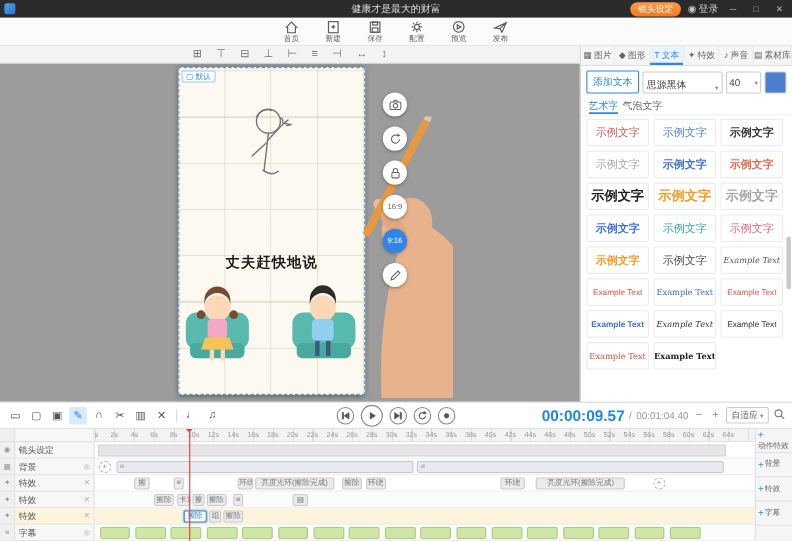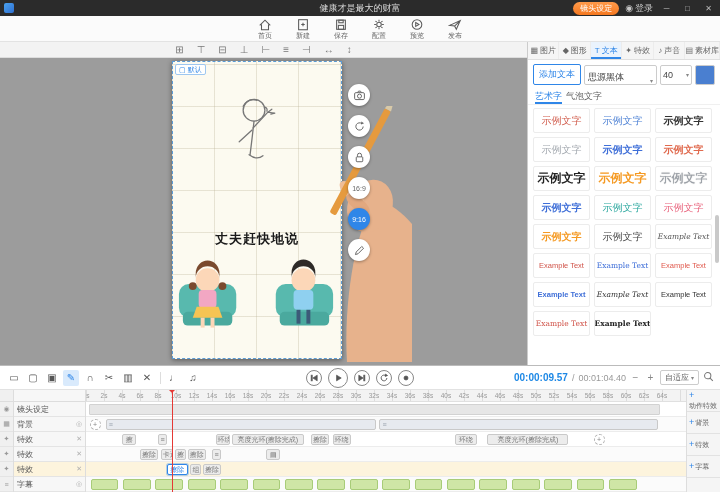--- a/index.html
+++ b/index.html
@@ -21,21 +21,21 @@
   .mt-item{display:flex;flex-direction:column;align-items:center;cursor:pointer}
   .mt-item svg{width:14px;height:13px;stroke:#5a5a5a;fill:none;stroke-width:1.2}
   .mt-label{font-size:7px;color:#666;line-height:1;margin-top:1px}
 
   
   #content{display:flex;height:323px}
   #left-zone{width:527px;display:flex;flex-direction:column}
   #canvas-toolbar{height:16px;background:#f3f3f3;border-bottom:1px solid #ddd;display:flex;align-items:center;justify-content:center;gap:13px;color:#777;font-size:10px}
   .ct-icon{cursor:pointer;line-height:1}
   #workspace{position:relative;flex:1;background:#9c9c9c;overflow:hidden}
-  #canvas{position:absolute;left:172px;top:3px;width:170px;height:298px;background:#fcfaf0;border:1px dashed #5b9bd5;box-shadow:0 1px 5px rgba(0,0,0,.45);
+  #canvas{position:absolute;left:162px;top:3px;width:170px;height:298px;background:#fcfaf0;border:1px dashed #5b9bd5;box-shadow:0 1px 5px rgba(0,0,0,.45);
     background-image:repeating-linear-gradient(0deg,transparent 0 41px,rgba(180,170,140,.30) 41px 42px),repeating-linear-gradient(90deg,transparent 0 41px,rgba(180,170,140,.30) 41px 42px)}
   .canvas-tag{position:absolute;top:2px;left:2px;display:flex;align-items:center;gap:2px;font-size:7px;color:#2f86e8;background:rgba(255,255,255,.88);border:1px solid #9ec7f0;border-radius:2px;padding:0 3px;height:11px;z-index:3;cursor:pointer}
   .canvas-caption{position:absolute;top:168px;width:100%;text-align:center;font-size:13px;font-weight:bold;color:#1a1a1a;letter-spacing:1px;z-index:2;cursor:pointer}
   .scene-svg{position:absolute;inset:0;width:100%;height:100%;z-index:1}
   .hand-svg{position:absolute;left:252px;top:48px;width:160px;height:256px;z-index:5;pointer-events:none}
   .side-buttons{position:absolute;left:348px;top:26px;display:flex;flex-direction:column;gap:9px;z-index:6}
   .sbtn{width:22px;height:22px;border-radius:50%;background:#fff;box-shadow:0 1px 3px rgba(0,0,0,.35);display:flex;align-items:center;justify-content:center;font-size:7px;color:#666;cursor:pointer}
   .sbtn svg{width:13px;height:13px;stroke:#666;fill:none;stroke-width:1.2}
   .sbtn.active{background:#2f86e8;color:#fff}
 
@@ -67,21 +67,21 @@
   #timeline{height:127px;border-top:1px solid #bbb;display:flex;flex-direction:column;background:#fafafa}
   #tl-toolbar{height:24px;background:#fff;border-bottom:1px solid #e2e2e2;display:flex;align-items:center;padding:0 6px;gap:3px;position:relative}
   .tool{width:16px;height:16px;display:flex;align-items:center;justify-content:center;font-size:10px;color:#555;border-radius:2px;cursor:pointer}
   .tool.active{background:#d9eafc;color:#2f86e8}
   .sep{width:1px;height:12px;background:#ddd;margin:0 2px}
   .transport{position:absolute;left:50%;transform:translateX(-50%);display:flex;align-items:center;gap:6px}
   .tp-btn{width:16px;height:16px;border:1px solid #888;border-radius:50%;display:flex;align-items:center;justify-content:center;cursor:pointer;background:#fff}
   .tp-btn.big{width:20px;height:20px}
   .tp-btn svg{width:10px;height:10px;fill:#555;stroke:#555}
   .tl-right{margin-left:auto;display:flex;align-items:center;gap:4px}
-  .time-cur{color:#1e88e5;font-weight:bold;font-size:10px}
+  .time-cur{color:#1e88e5;font-weight:bold;font-size:14px}
   .time-sep,.time-tot{color:#999;font-size:9px}
   .zbtn{font-size:10px;color:#888;width:11px;text-align:center;cursor:pointer}
   .fit-btn{border:1px solid #ccc;border-radius:2px;font-size:8px;color:#666;padding:1px 4px;display:flex;gap:2px;align-items:center;cursor:pointer;background:#fff}
   .mag svg{width:11px;height:11px;stroke:#777;fill:none;stroke-width:1.3}
 
   #tl-body{flex:1;display:flex}
   #tl-icons{width:14px;background:#f0f0f0;border-right:1px solid #ddd}
   #tl-labels{width:72px;background:#f7f7f7;border-right:1px solid #ddd}
   .col-head{height:12px;border-bottom:1px solid #ddd}
   .ticon{height:15px;display:flex;align-items:center;justify-content:center;font-size:7px;color:#999;border-bottom:1px solid #e4e4e4}

